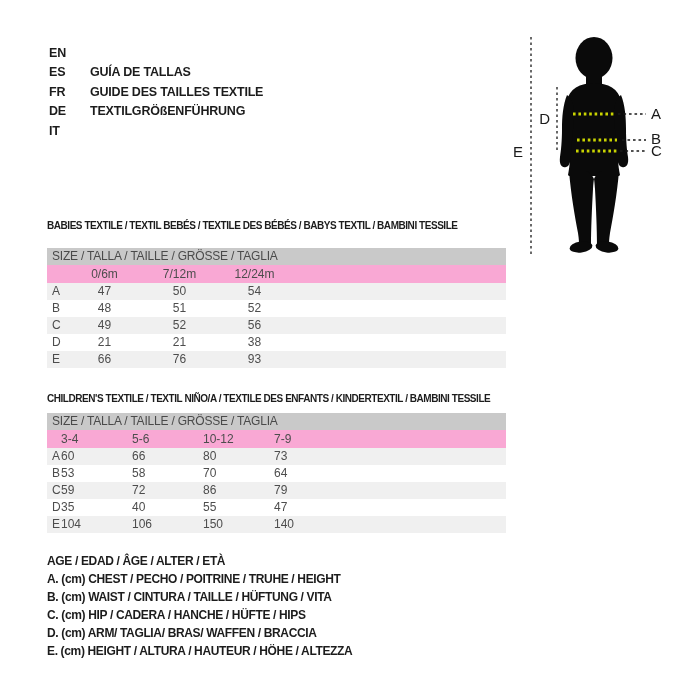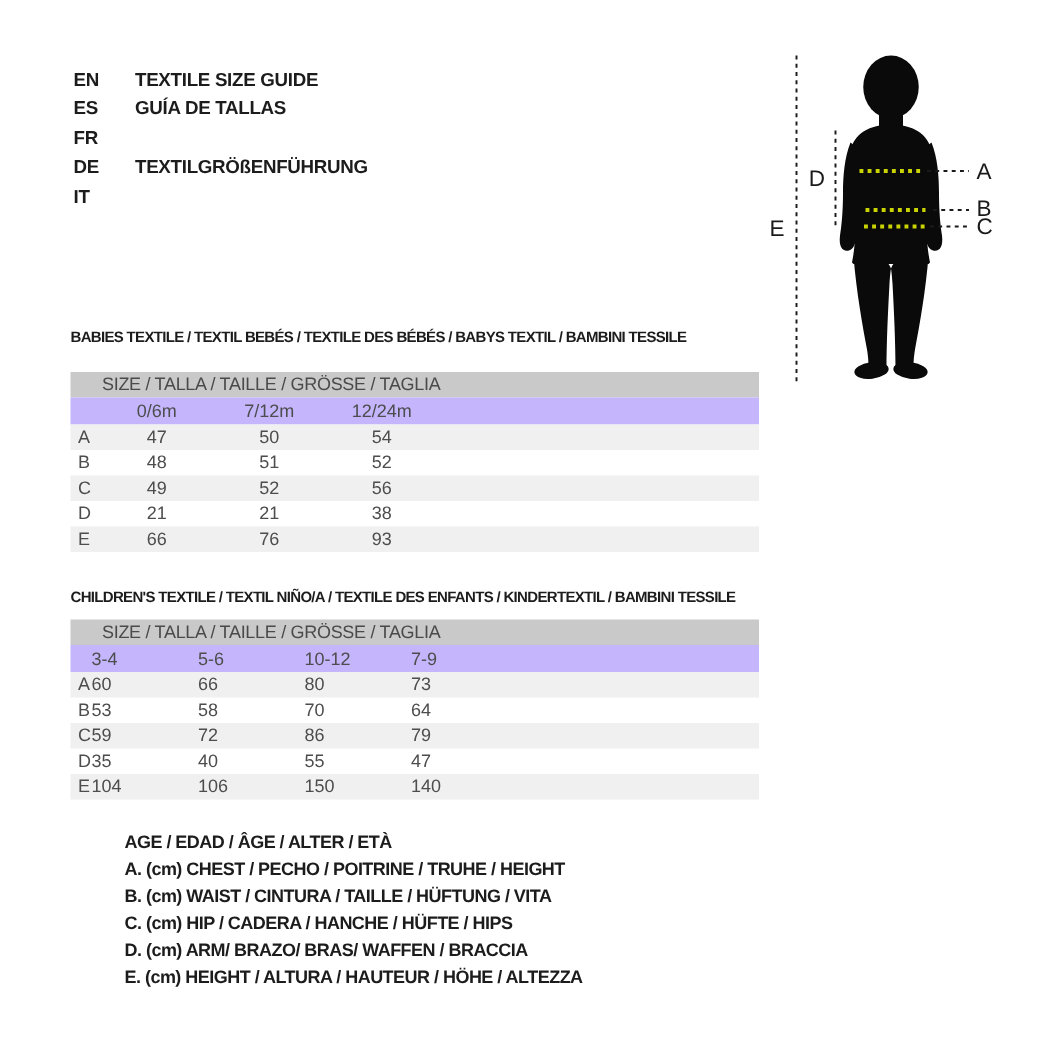--- a/index.html
+++ b/index.html
@@ -21,51 +21,51 @@
 
   
   .figure { position:absolute; left:500px; top:25px; width:200px; height:250px; }
   .figure text { font-family:"Liberation Sans", sans-serif; }
 
   
   .tbl-title { position:absolute; left:47px; font-size:10px; font-weight:700;
                letter-spacing:-0.45px; color:#1c1c1c; white-space:nowrap; line-height:14px; }
   .tbl { position:absolute; left:47px; width:459px; font-size:12px; color:#4d4d4d; }
   .size-band { height:17px; line-height:17px; background:#c9c9c9; color:#4a4a4a;
-               padding-left:21px; letter-spacing:-0.2px; white-space:nowrap; }
+               padding-left:5px; letter-spacing:-0.2px; white-space:nowrap; }
   .trow { display:flex; height:17px; line-height:17px; }
-  .trow.sub { height:18px; line-height:18px; background:#c4b5fd; }
+  .trow.sub { height:18px; line-height:18px; background:#f9a8d4; }
   .trow.alt { background:#f0f0f0; }
   .lab { padding-left:5px; }
   .t0 .lab { width:20px; }
   .t0 .cell { width:75px; text-align:center; }
   .t1 .lab { width:14px; }
   .t1 .cell { width:71px; }
 
   
   .legend { position:absolute; left:47px; top:552px; font-size:12px; font-weight:700;
-            letter-spacing:-0.35px; color:#1c1c1c;margin-left:36px; }
+            letter-spacing:-0.35px; color:#1c1c1c; }
   .legend-line { line-height:18px; white-space:nowrap; }
 </style>
 </head>
 <body>
 
 <div class="canvas">
 
   <div class="langs" id="langs">
       <div class="lang-row">
         <span class="lang-code">EN</span>
-        <span>TEXTILE SIZE GUIDE</span>
       </div>
       <div class="lang-row">
         <span class="lang-code">ES</span>
         <span>GUÍA DE TALLAS</span>
       </div>
       <div class="lang-row">
         <span class="lang-code">FR</span>
+        <span>GUIDE DES TAILLES TEXTILE</span>
       </div>
       <div class="lang-row">
         <span class="lang-code">DE</span>
         <span>TEXTILGRÖßENFÜHRUNG</span>
       </div>
       <div class="lang-row">
         <span class="lang-code">IT</span>
       </div>
     </div>
 
@@ -223,17 +223,17 @@
         <span class="cell">150</span>
         <span class="cell">140</span>
       </div>
     </div>
 
   <div class="legend" id="legend">
       <div class="legend-line">AGE / EDAD / ÂGE / ALTER / ETÀ</div>
       <div class="legend-line">A. (cm) CHEST / PECHO / POITRINE / TRUHE / HEIGHT</div>
       <div class="legend-line">B. (cm) WAIST / CINTURA / TAILLE / HÜFTUNG / VITA</div>
       <div class="legend-line">C. (cm) HIP / CADERA / HANCHE / HÜFTE / HIPS</div>
-      <div class="legend-line">D. (cm) ARM/ BRAZO/ BRAS/ WAFFEN / BRACCIA</div>
+      <div class="legend-line">D. (cm) ARM/ TAGLIA/ BRAS/ WAFFEN / BRACCIA</div>
       <div class="legend-line">E. (cm) HEIGHT / ALTURA / HAUTEUR / HÖHE / ALTEZZA</div>
     </div>
 
 </div>
 
 </body></html>

